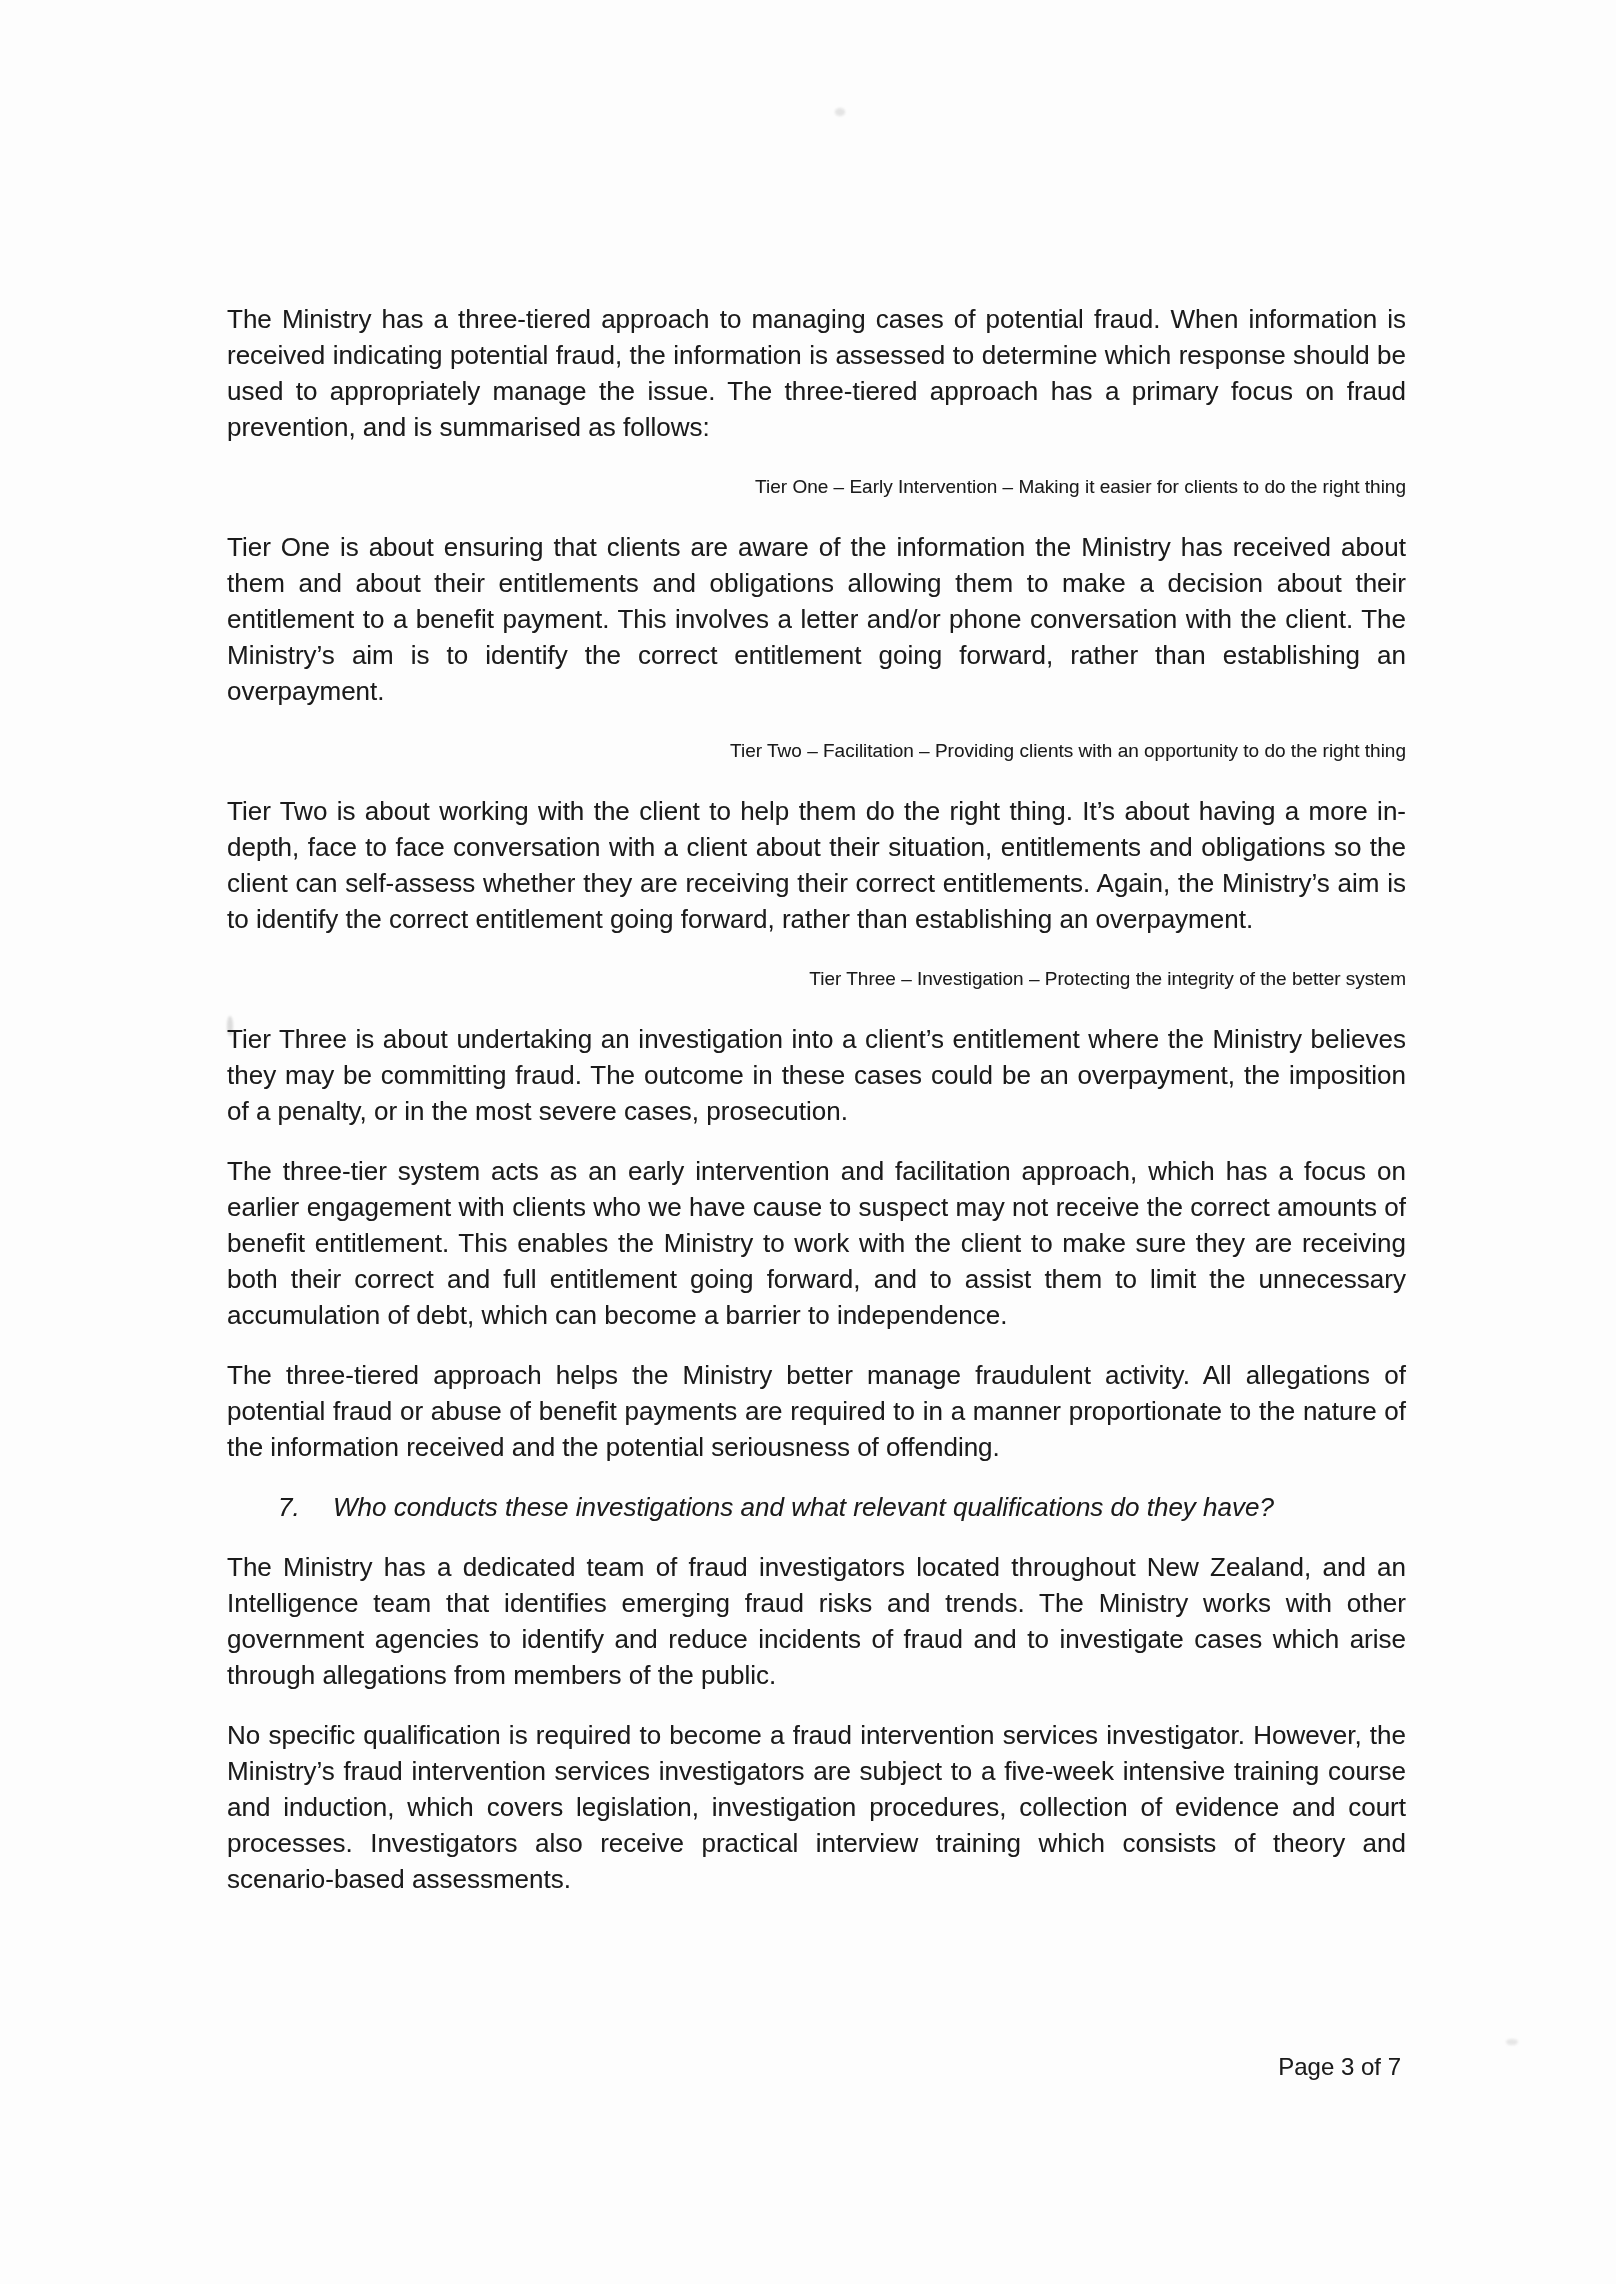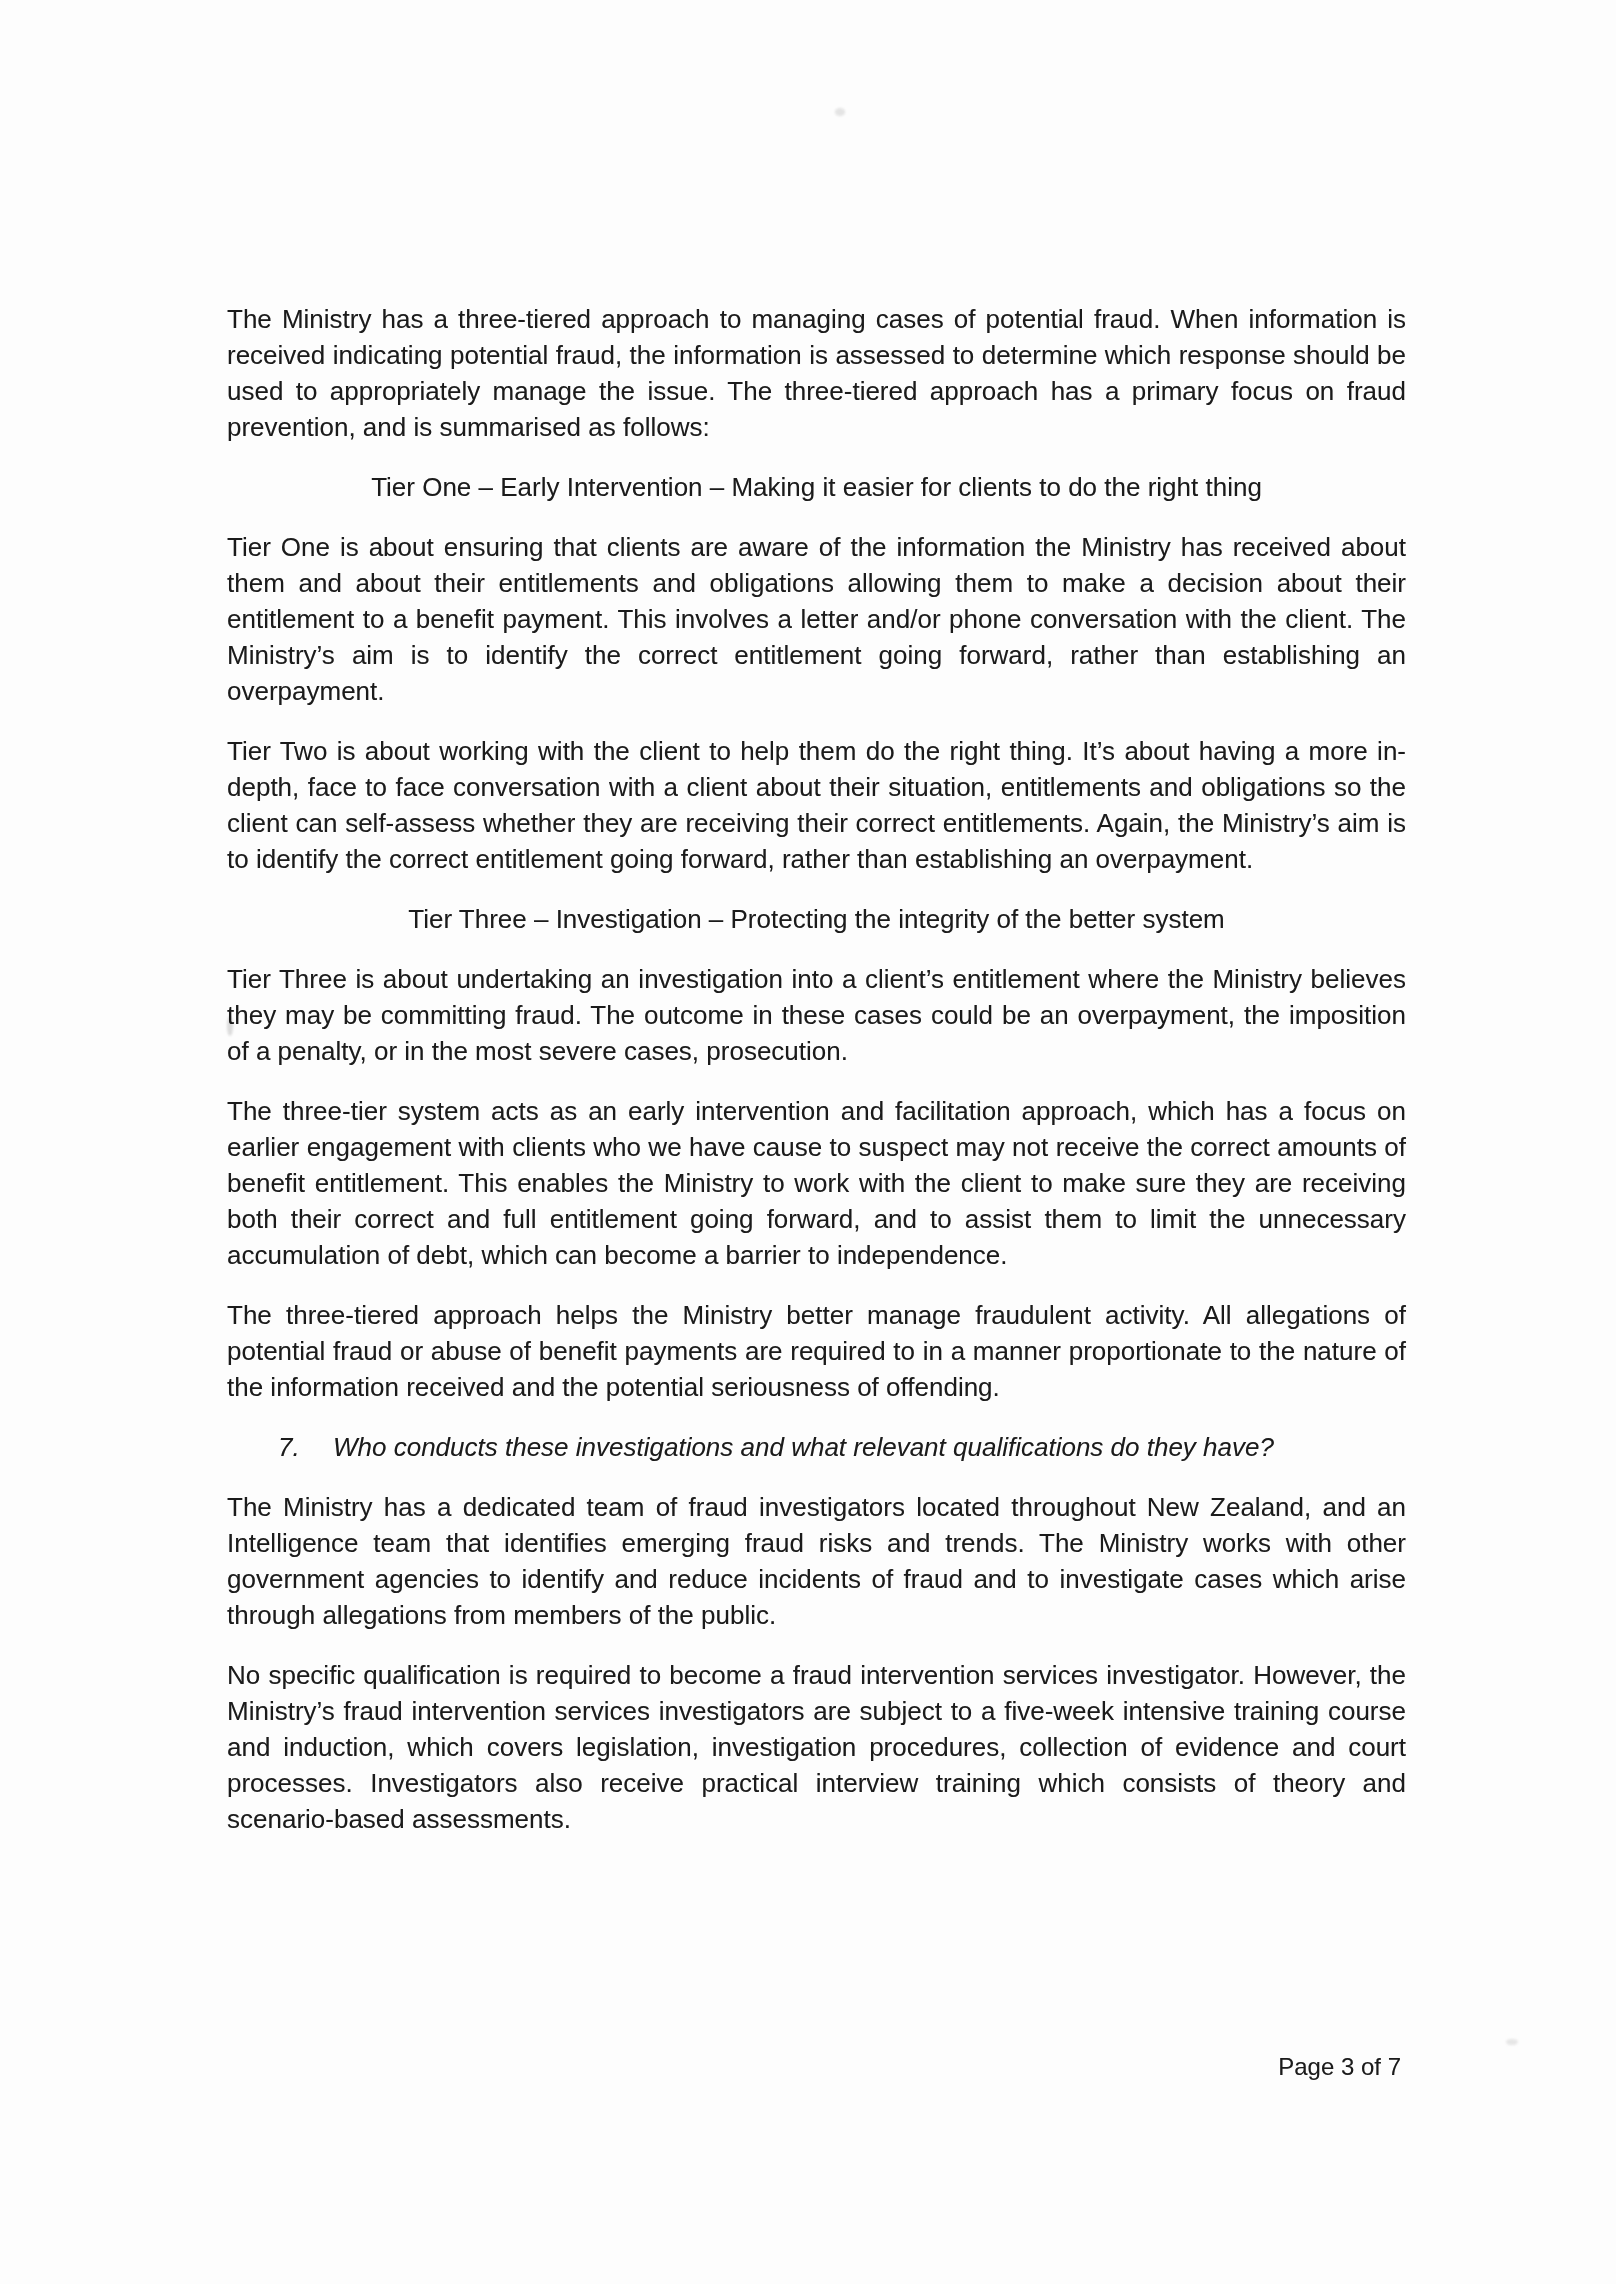--- a/index.html
+++ b/index.html
@@ -23,23 +23,23 @@
     width: 1179px;
   }
   .para {
     font-size: 26px;
     line-height: 36px;
     text-align: justify;
     margin: 0 0 24px 0;
     text-shadow: 0 0 0.6px rgba(20,20,20,0.25);
   }
   .heading {
-    font-size: 26px;
+    font-size: 19px;
     line-height: 36px;
-    text-align: center;
+    text-align: right;
     margin: 0 0 24px 0;
     text-shadow: 0 0 0.6px rgba(20,20,20,0.25);
   }
   .question {
     font-size: 26px;
     line-height: 36px;
     font-style: italic;
     margin: 0 0 24px 0;
     padding-left: 51px;
     text-shadow: 0 0 0.6px rgba(20,20,20,0.25);
@@ -74,20 +74,21 @@
   <span class="artifact artifact-3"></span>
 
   <div class="content">
 
     <p class="para">The Ministry has a three-tiered approach to managing cases of potential fraud. When information is received indicating potential fraud, the information is assessed to determine which response should be used to appropriately manage the issue. The three-tiered approach has a primary focus on fraud prevention, and is summarised as follows:</p>
 
     <p class="heading">Tier One – Early Intervention – Making it easier for clients to do the right thing</p>
 
     <p class="para">Tier One is about ensuring that clients are aware of the information the Ministry has received about them and about their entitlements and obligations allowing them to make a decision about their entitlement to a benefit payment. This involves a letter and/or phone conversation with the client. The Ministry’s aim is to identify the correct entitlement going forward, rather than establishing an overpayment.</p>
 
+    <p class="heading">Tier Two – Facilitation – Providing clients with an opportunity to do the right thing</p>
 
     <p class="para">Tier Two is about working with the client to help them do the right thing. It’s about having a more in-depth, face to face conversation with a client about their situation, entitlements and obligations so the client can self-assess whether they are receiving their correct entitlements. Again, the Ministry’s aim is to identify the correct entitlement going forward, rather than establishing an overpayment.</p>
 
     <p class="heading">Tier Three – Investigation – Protecting the integrity of the better system</p>
 
     <p class="para">Tier Three is about undertaking an investigation into a client’s entitlement where the Ministry believes they may be committing fraud. The outcome in these cases could be an overpayment, the imposition of a penalty, or in the most severe cases, prosecution.</p>
 
     <p class="para">The three-tier system acts as an early intervention and facilitation approach, which has a focus on earlier engagement with clients who we have cause to suspect may not receive the correct amounts of benefit entitlement. This enables the Ministry to work with the client to make sure they are receiving both their correct and full entitlement going forward, and to assist them to limit the unnecessary accumulation of debt, which can become a barrier to independence.</p>
 
     <p class="para">The three-tiered approach helps the Ministry better manage fraudulent activity. All allegations of potential fraud or abuse of benefit payments are required to in a manner proportionate to the nature of the information received and the potential seriousness of offending.</p>

